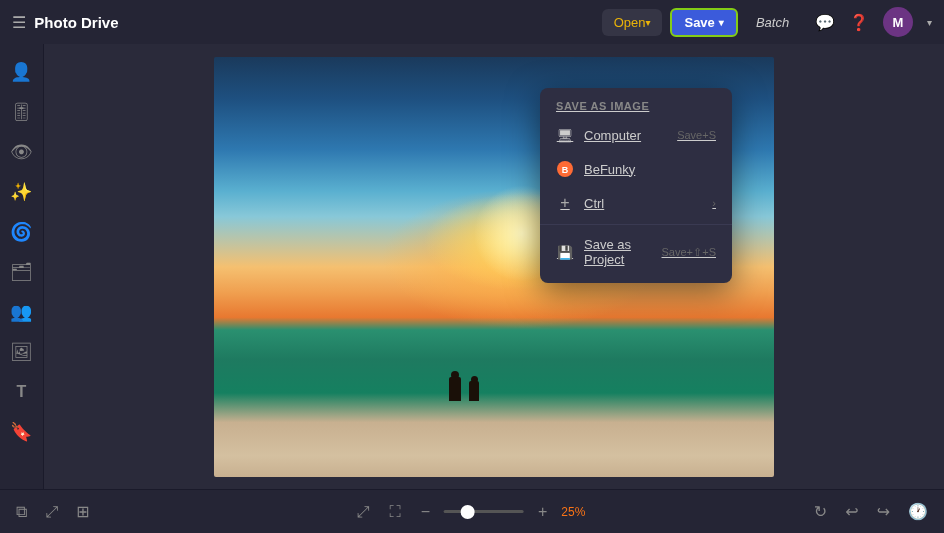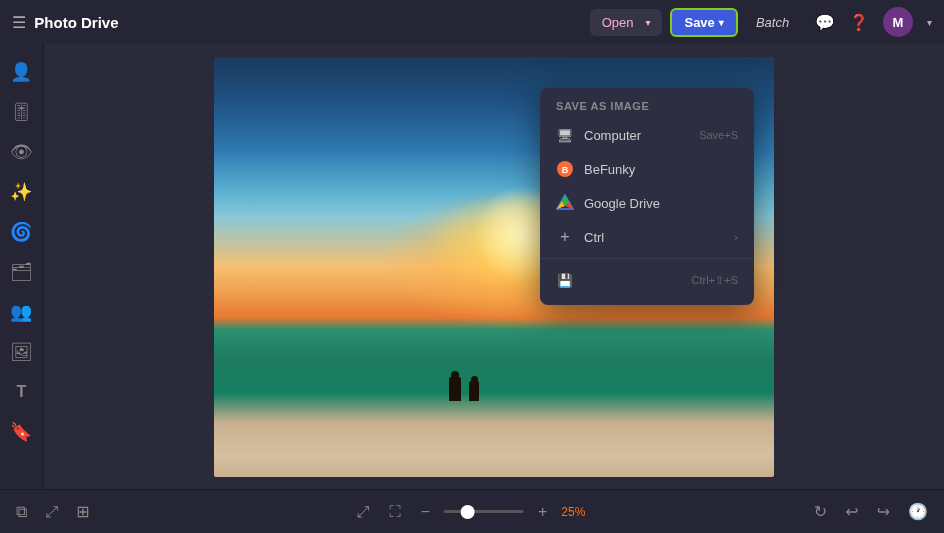--- a/index.html
+++ b/index.html
@@ -44,24 +44,24 @@
     .header-spacer { flex: 1; }
     .header-actions {
       display: flex;
       align-items: center;
       gap: 8px;
     }
 
     .btn-open {
       display: flex;
       align-items: center;
-      gap: 12px;
+      gap: 0;
       background: #353545;
       border: none;
-      color: #f9a8d4;
+      color: #eab308;
       padding: 6px 12px;
       border-radius: 6px;
       cursor: pointer;
       font-size: 13px;
     }
     .btn-open .chevron { font-size: 10px; }
 
     .btn-save {
       display: flex;
       align-items: center;
@@ -231,26 +231,27 @@
       margin-top: -2px;
     }
     .person2 .person-head { width: 7px; height: 7px; }
     .person2 .person-body { width: 10px; height: 20px; }
 
     
     .dropdown-menu {
       position: absolute;
       top: 44px;
       left: 496px;
-      width: 214px;
+      width: 192px;
       background: #2e2e42;
       border-radius: 8px;
       box-shadow: 0 8px 32px rgba(0,0,0,0.5);
       z-index: 100;
       padding: 8px 0;
+      text-decoration: underline;
     }
     .dropdown-section-title {
       color: #888;
       font-size: 11px;
       font-weight: 600;
       padding: 4px 16px 6px;
       text-transform: uppercase;
       letter-spacing: 0.05em;
     }
     .dropdown-item {
@@ -439,44 +440,34 @@
       <div class="dropdown-item">
         <span class="item-icon">
           <svg width="18" height="18" viewBox="0 0 18 18">
             <circle cx="9" cy="9" r="8" fill="#ff6b35"></circle>
             <text x="9" y="13" text-anchor="middle" fill="white" font-size="9" font-weight="bold">B</text>
           </svg>
         </span>
         <span>BeFunky</span>
       </div>
 
-      <div class="dropdown-item">
-        <span class="item-icon gdrive-icon">
-          <svg viewBox="0 0 18 18">
-            <polygon points="9,1 17,15 1,15" fill="none" stroke="#4285F4" stroke-width="1.5"></polygon>
-            <polygon points="1,15 6,7 9,12" fill="#FBBC05"></polygon>
-            <polygon points="9,1 14,9 9,12 6,7" fill="#34A853"></polygon>
-            <polygon points="14,9 17,15 9,12" fill="#EA4335"></polygon>
-          </svg>
-        </span>
-        <span>Google Drive</span>
-      </div>
 
 
       <div class="dropdown-item">
         <span class="item-icon" style="font-size:16px;color:#aaa;font-weight:300;">+</span>
         <span>Ctrl</span>
         <span class="chevron-right">›</span>
       </div>
 
       <hr class="dropdown-divider">
 
       <div class="dropdown-item">
         <span class="item-icon">💾</span>
-        <span class="shortcut">Ctrl+⇧+S</span>
+        <span>Save as Project</span>
+        <span class="shortcut">Save+⇧+S</span>
       </div>
     </div>
   </div>
 </div>
 
 <div class="bottom-bar" style="position:relative;">
   <div class="bottom-left">
     <button class="bottom-icon-btn">⧉</button>
     <button class="bottom-icon-btn">⤢</button>
     <button class="bottom-icon-btn">⊞</button>

